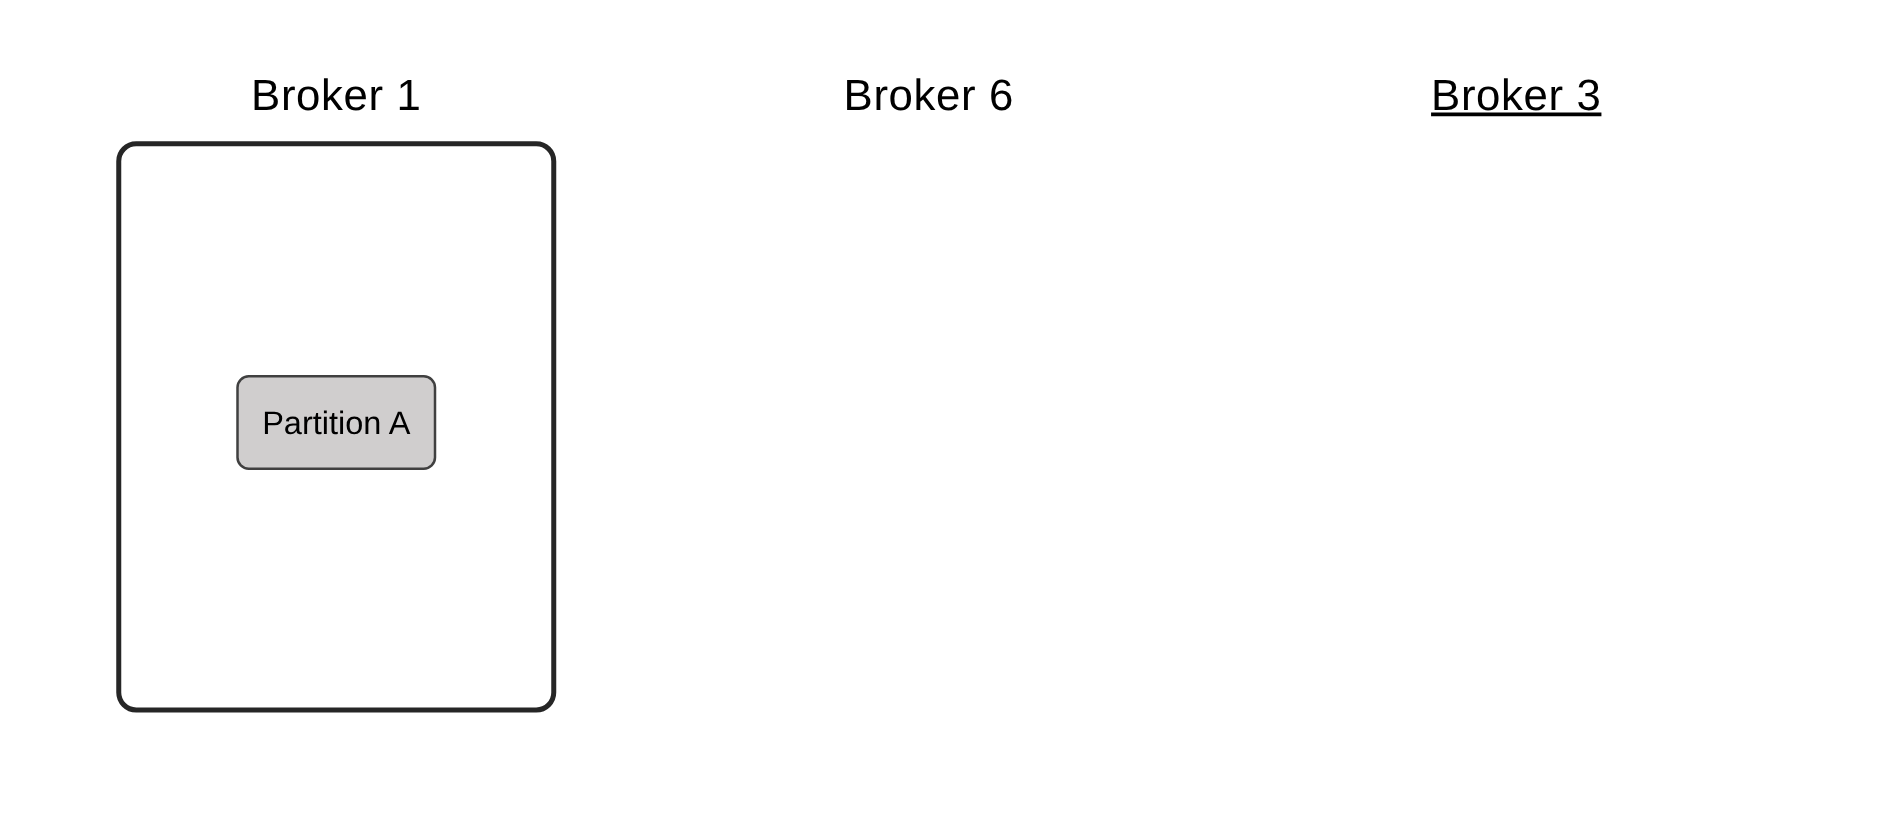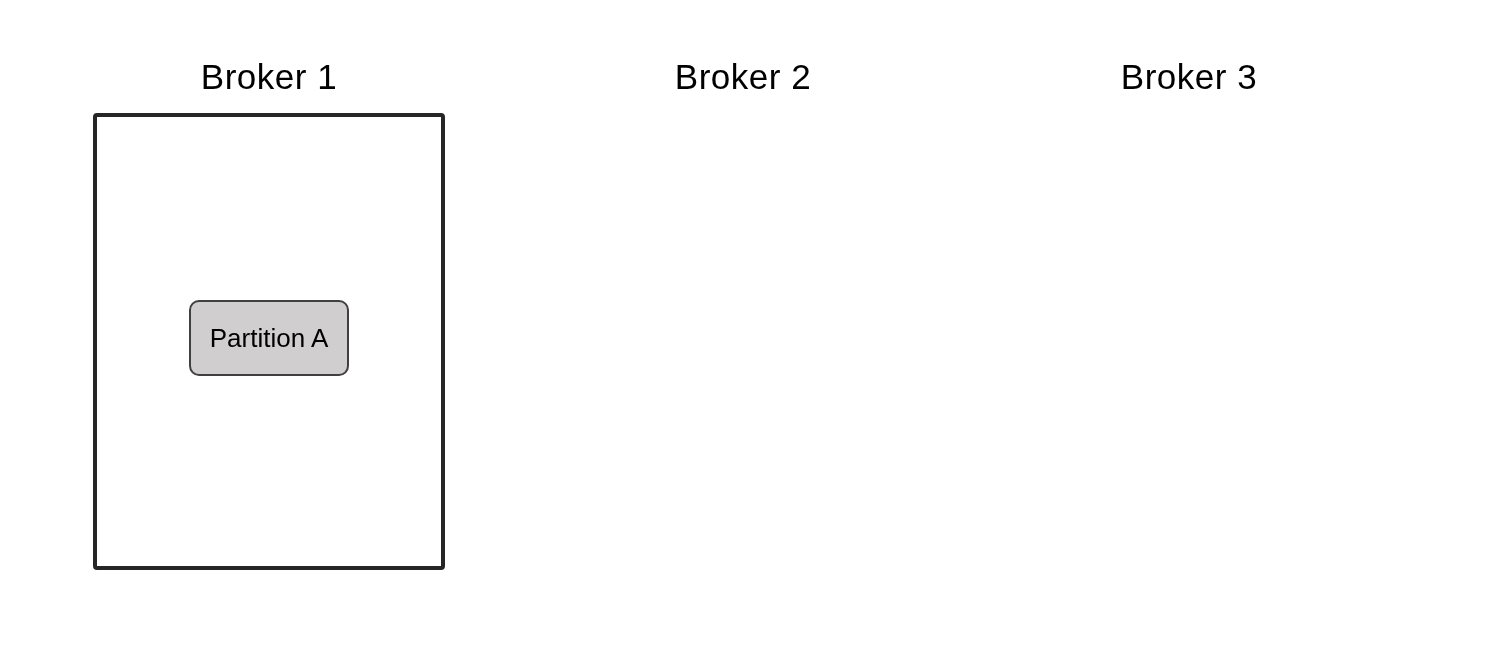--- a/index.html
+++ b/index.html
@@ -17,36 +17,36 @@
   }
   .broker-group {
     position: absolute;
     top: 55px;
     display: flex;
     flex-direction: column;
     align-items: center;
   }
   .broker-group.b1 { left: 93px;  width: 352px; }
   .broker-group.b2 { left: 568px; width: 350px; }
-  .broker-group.b3 { left: 989px; width: 400px; }
+  .broker-group.b3 { left: 1013px; width: 400px; text-decoration: underline; }
   .broker-title {
     font-size: 35px;
     line-height: 44px;
     font-weight: 400;
     color: var(--color-text, #000000);
     margin-bottom: 14px;
     white-space: nowrap;
     letter-spacing: 0.5px;
   }
   .broker-box {
     box-sizing: border-box;
     width: 100%;
     height: 457px;
     border: 4px solid var(--color-broker-border, #262626);
-    border-radius: 4px;
+    border-radius: 16px;
     background: var(--color-background, #ffffff);
     display: flex;
     align-items: center;
     justify-content: center;
   }
   .partition-box {
     box-sizing: border-box;
     width: 160px;
     height: 76px;
     margin-top: -7px;
@@ -71,20 +71,20 @@
   <div class="broker-group b1">
     <div class="broker-title">Broker 1</div>
     <div class="broker-box">
       <div class="partition-box">
         <span class="partition-label">Partition A</span>
       </div>
     </div>
   </div>
 
   <div class="broker-group b2">
-    <div class="broker-title">Broker 2</div>
+    <div class="broker-title">Broker 6</div>
   </div>
 
   <div class="broker-group b3">
     <div class="broker-title">Broker 3</div>
   </div>
 
 </div>
 
 </body></html>

